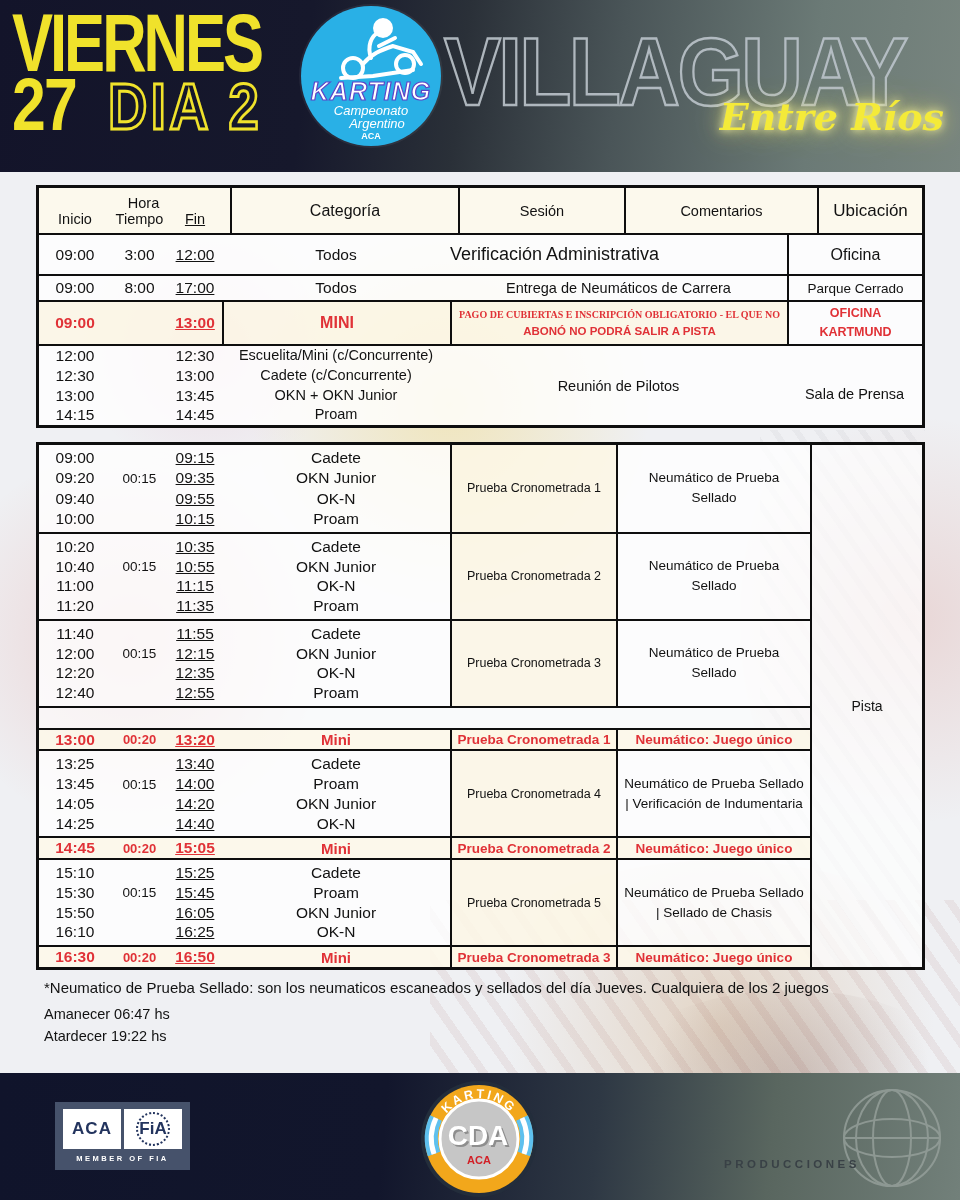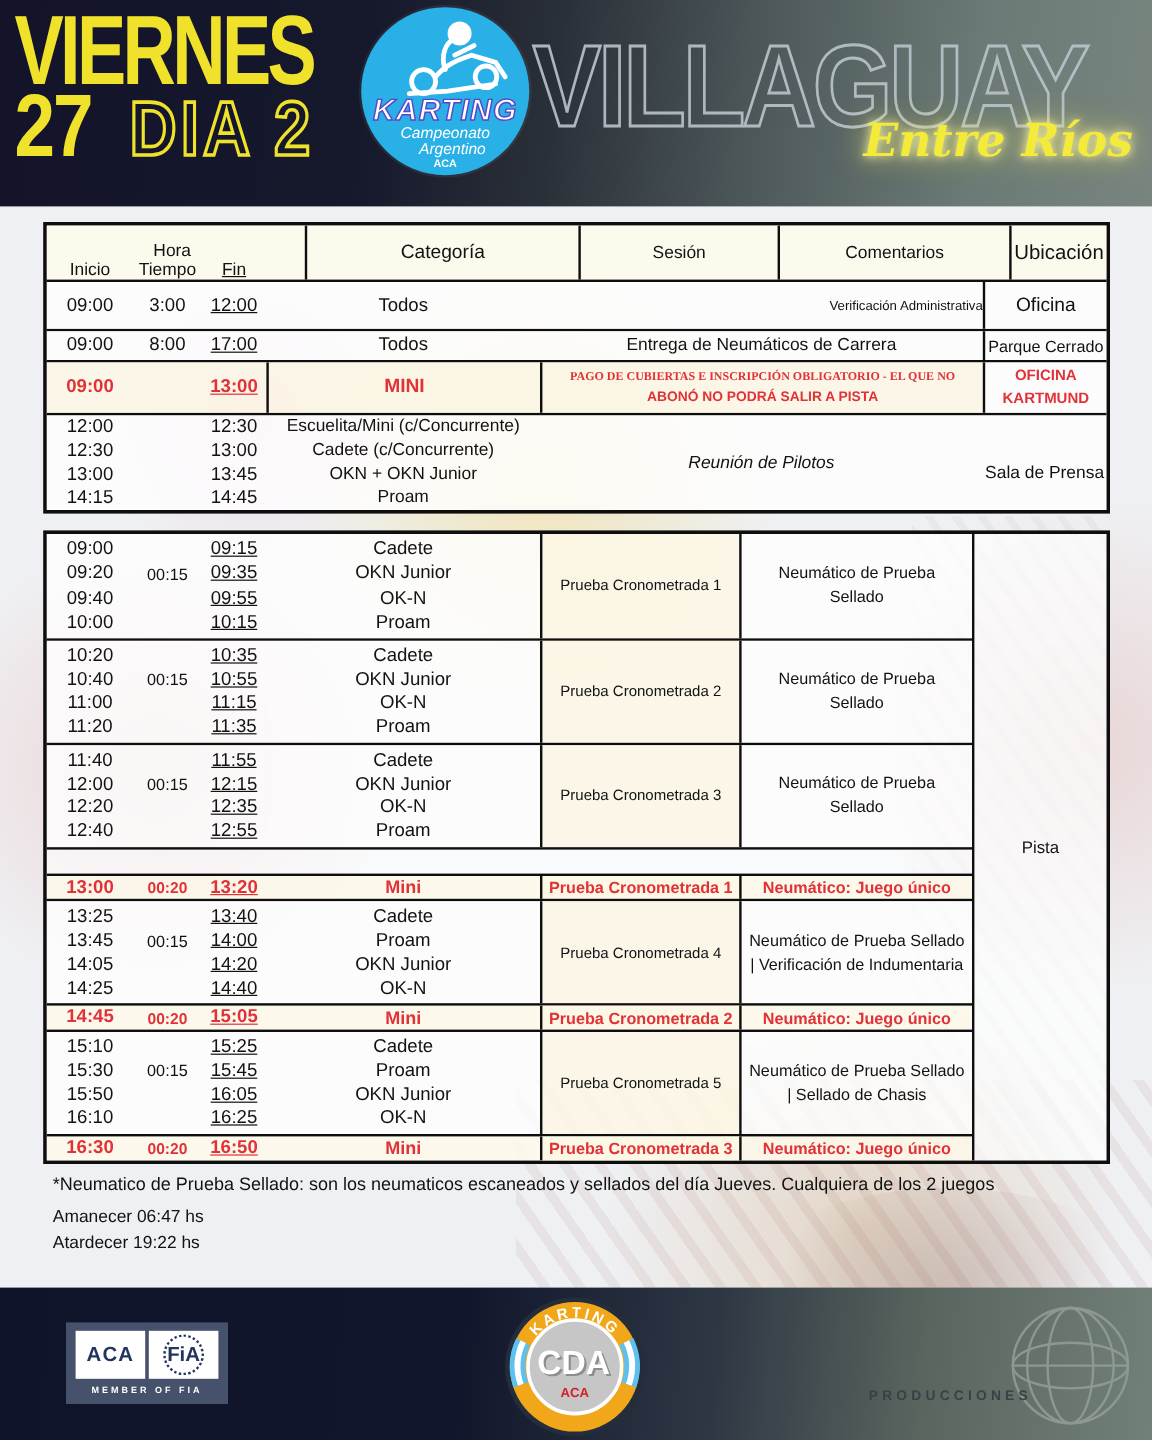--- a/index.html
+++ b/index.html
@@ -47,36 +47,36 @@
   #t2{top:442px;height:528px;display:flex;}
   .row{display:flex;box-sizing:border-box;}
   #t1-body > .row{border-top:2.5px solid #0e0e0e;}
   .cell{box-sizing:border-box;display:flex;align-items:center;justify-content:center;text-align:center;}
   .bl{border-left:2.5px solid #0e0e0e;}
   .cream{background:rgba(252,246,228,.82);}
   .white{background:rgba(255,255,255,.72);}
 
   
   .hrow{height:45px;background:rgba(253,249,236,.9);}
-  .h-time{width:215px;display:flex;flex-direction:column;justify-content:flex-end;box-sizing:border-box;}
+  .h-time{width:191px;display:flex;flex-direction:column;justify-content:center;box-sizing:border-box;}
   .h-hora{font-size:14.5px;padding-left:76px;width:57px;text-align:center;}
   .h-sub{display:flex;font-size:14.5px;}
   .h-cat{width:228px;font-size:16px;}
   .h-ses{width:166px;font-size:14.5px;}
   .h-com{width:193px;font-size:14.5px;}
   .h-ubi{flex:1;font-size:17px;}
   .w-ini{width:72px;text-align:center;}
   .w-tie{width:57px;text-align:center;}
   .w-fin{width:54px;text-align:center;text-decoration:underline;}
 
   
   .tgrp{width:183px;display:flex;align-items:center;box-sizing:border-box;}
   .catc{width:228px;box-sizing:border-box;}
   .detc{flex:1;box-sizing:border-box;}
-  .ubic{width:103px;box-sizing:border-box;}
+  .ubic{width:135px;box-sizing:border-box;}
   .tt{font-size:15.5px;}
   .red{color:#e03237;}
   .b{font-weight:bold;}
   .lines{display:flex;flex-direction:column;justify-content:center;align-items:center;height:100%;}
 
   
   #t2-left{width:771px;display:flex;flex-direction:column;box-sizing:border-box;}
   #t2-left > div{box-sizing:border-box;}
   #t2-left > div + div{border-top:2.5px solid #0e0e0e;}
   .t2-pista{flex:1;border-left:2.5px solid #0e0e0e;display:flex;align-items:center;justify-content:center;
@@ -174,21 +174,21 @@
   </div>
   <div id="t1-body">
       <div class="row" style="height: 41px;">
         <div class="cell white" style="flex: 1 1 0%; justify-content: flex-start;">
           <div class="tgrp">
             <div class="w-ini tt">09:00</div>
             <div class="w-tie tt">3:00</div>
             <div class="w-fin tt">12:00</div>
           </div>
           <div class="catc tt" style="text-align: center;">Todos</div>
-          <div class="detc" style="text-align: right; font-size: 11px;">Verificación Administrativa</div>
+          <div class="detc" style="text-align: left; font-size: 18px;">Verificación Administrativa</div>
         </div>
         <div class="cell bl ubic white" style="font-size: 16px;">Oficina</div>
       </div>
       <div class="row" style="height: 26px;">
         <div class="cell white" style="flex: 1 1 0%; justify-content: flex-start;">
           <div class="tgrp">
             <div class="w-ini tt">09:00</div>
             <div class="w-tie tt">8:00</div>
             <div class="w-fin tt">17:00</div>
           </div>
@@ -232,21 +232,21 @@
           <div class="tt" style="line-height: 19.6px;">13:00</div>
           <div class="tt" style="line-height: 19.6px;">13:45</div>
           <div class="tt" style="line-height: 19.6px;">14:45</div>
         </div>
         <div class="lines" style="width: 228px;">
           <div style="font-size: 14.5px; line-height: 19.6px;">Escuelita/Mini (c/Concurrente)</div>
           <div style="font-size: 14.5px; line-height: 19.6px;">Cadete (c/Concurrente)</div>
           <div style="font-size: 14.5px; line-height: 19.6px;">OKN + OKN Junior</div>
           <div style="font-size: 14.5px; line-height: 19.6px;">Proam</div>
         </div>
-        <div class="cell detc" style="font-size: 14.5px; font-style: italic;">Reunión de Pilotos</div>
+        <div class="cell detc" style="font-size: 14.5px;">Reunión de Pilotos</div>
         <div class="cell ubic" style="font-size: 14.5px; margin-top: 17px;">Sala de Prensa</div>
       </div>
     </div>
 </div>
 
 <div class="sched" id="t2">
   <div id="t2-left">
       <div class="pb">
         <div class="pb-times white">
           <div class="pb-trow">

